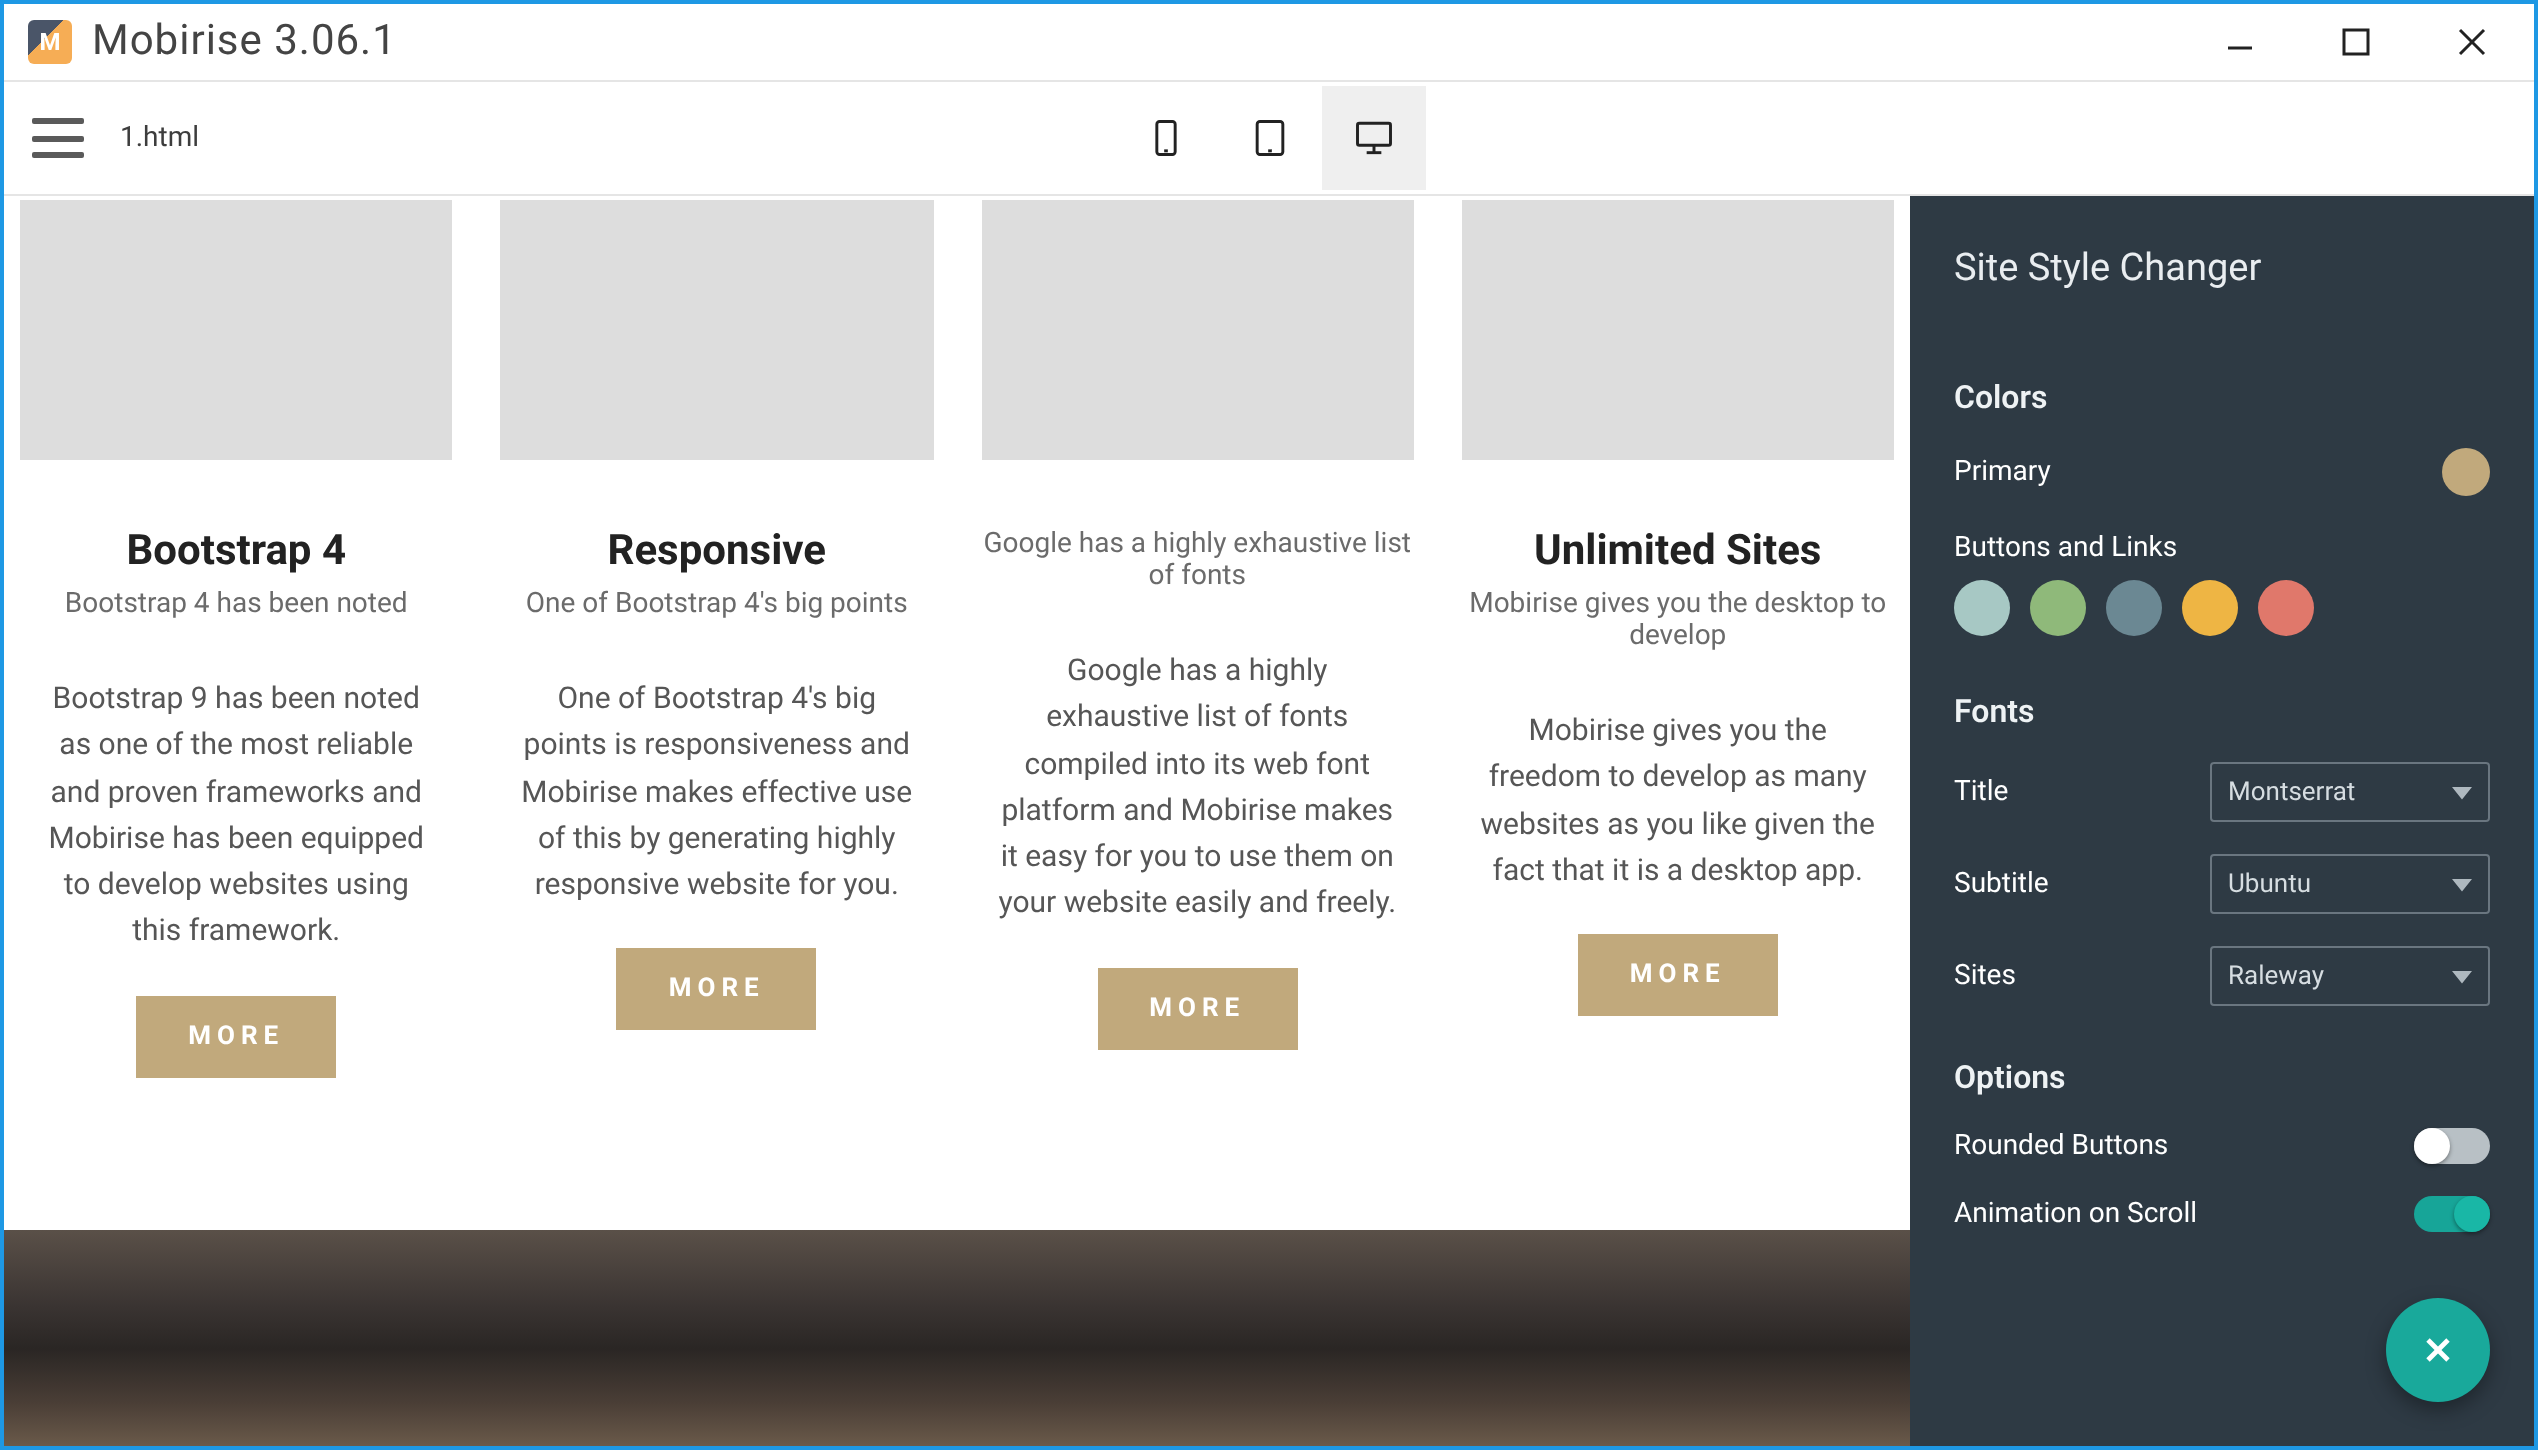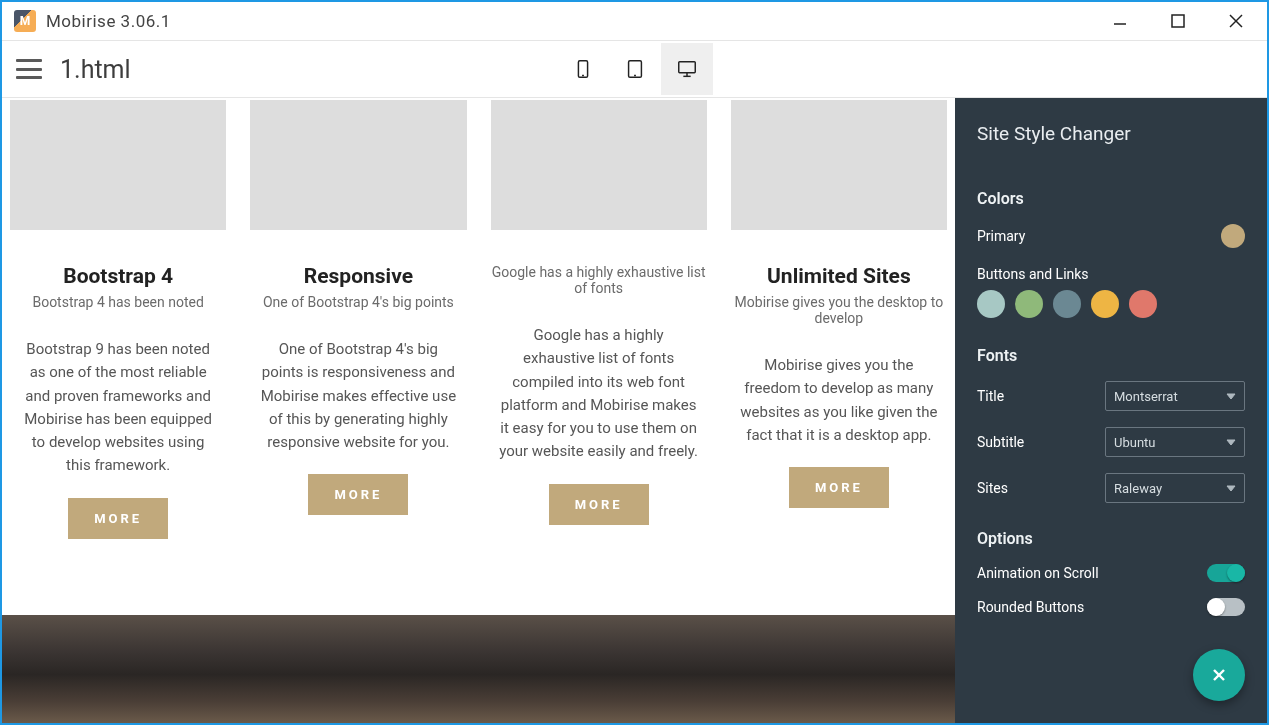--- a/index.html
+++ b/index.html
@@ -3,30 +3,30 @@
 <meta charset="utf-8">
 <style>
 * { box-sizing: border-box; margin: 0; padding: 0; }
 html, body { width: 1269px; height: 725px; font-family: -apple-system, BlinkMacSystemFont, "Segoe UI", Roboto, Arial, sans-serif; overflow: hidden; background: #fff; }
 
 .window { width: 1269px; height: 725px; border: 2px solid #1e98e4; display: flex; flex-direction: column; }
 
 
 .titlebar { height: 38px; display: flex; align-items: center; padding: 0 8px; }
 .titlebar .logo { width: 22px; height: 22px; margin: 0 10px 0 4px; background: linear-gradient(135deg,#4a5568 40%, #f6ad55 40%); border-radius: 3px; position: relative; display:flex; align-items:center; justify-content:center; color:#fff; font-size:12px; font-weight:700;}
-.titlebar .title { font-size: 17px; color: #444; font-weight: 400; letter-spacing: .5px; }
+.titlebar .title { font-size: 21px; color: #444; font-weight: 400; letter-spacing: .5px; }
 .titlebar .spacer { flex: 1; }
 .winbtn { width: 46px; height: 32px; display:flex; align-items:center; justify-content:center; margin-left: 12px; }
 .winbtn svg { width: 16px; height: 16px; stroke:#222; stroke-width:1.5; fill:none; }
 
 
 .toolbar { height: 58px; border-top: 1px solid #e5e5e5; border-bottom: 1px solid #e5e5e5; display:flex; align-items:center; padding: 0 14px; background:#fff; position: relative; }
 .hamburger { width: 26px; height: 20px; display:flex; flex-direction:column; justify-content:space-between; margin-right: 18px; cursor:pointer;}
 .hamburger span { height: 3px; background:#5a5a5a; border-radius:1px; }
-.filename { font-size: 25px; color:#3d3d3d; }
+.filename { font-size: 14px; color:#3d3d3d; }
 .devices { position:absolute; left:50%; transform:translateX(-50%); display:flex; gap:0; }
 .device { width: 52px; height:52px; display:flex; align-items:center; justify-content:center; cursor:pointer; }
 .device.active { background:#efefef; }
 .device svg { width:22px; height:22px; stroke:#222; stroke-width:1.6; fill:none; }
 
 
 .body { flex:1; display:flex; overflow:hidden; }
 .canvas { flex:1; overflow:hidden; position:relative; background:#fff; }
 
 
@@ -192,28 +192,28 @@
         <div class="select">
             <span>Raleway</span>
             <svg viewBox="0 0 10 10">
               <polygon points="1,3 9,3 5,8"></polygon>
             </svg>
           </div>
       </div>
 
       <div class="section-label" style="margin-top:18px">Options</div>
       <div class="row">
+        <div class="field-label">Rounded Buttons</div>
+        <div class="toggle" id="tog-rounded">
+            <div class="knob"></div>
+          </div>
+      </div>
+      <div class="row">
         <div class="field-label">Animation on Scroll</div>
         <div class="toggle on" id="tog-anim">
-            <div class="knob"></div>
-          </div>
-      </div>
-      <div class="row">
-        <div class="field-label">Rounded Buttons</div>
-        <div class="toggle" id="tog-rounded">
             <div class="knob"></div>
           </div>
       </div>
 
       <div class="fab">
           <svg viewBox="0 0 16 16">
             <line x1="3" y1="3" x2="13" y2="13"></line>
             <line x1="13" y1="3" x2="3" y2="13"></line>
           </svg>
         </div>

